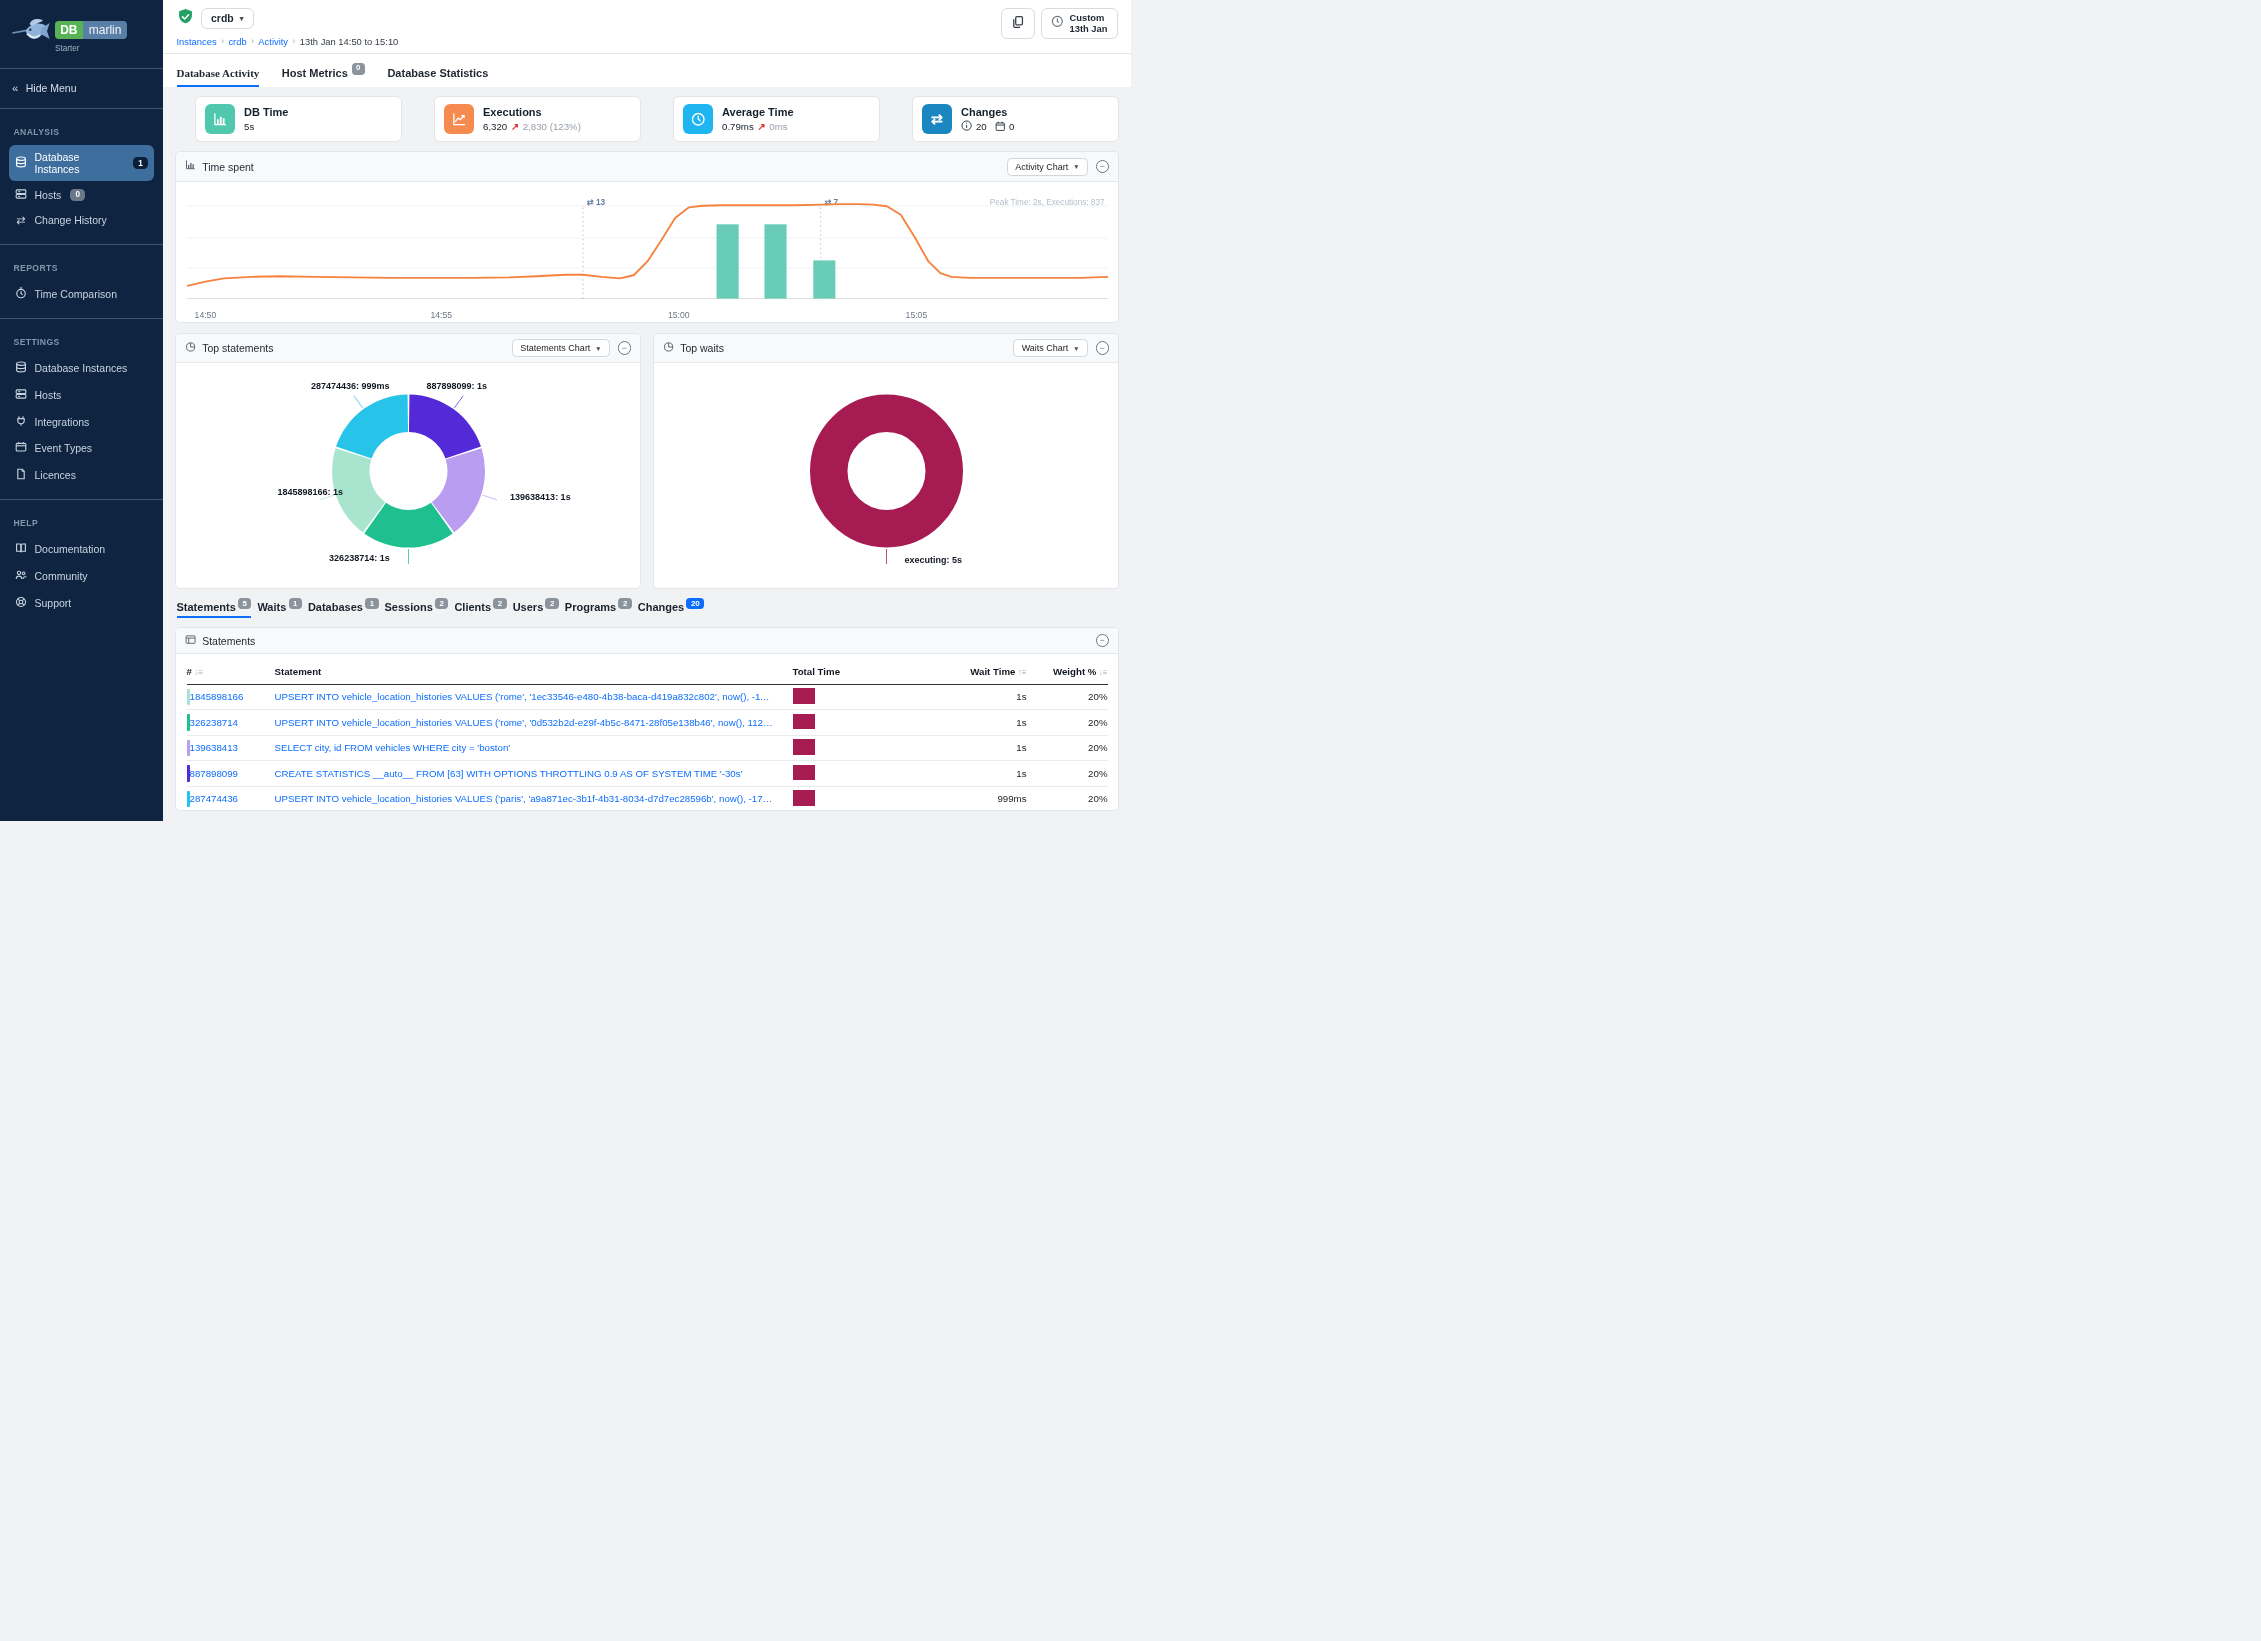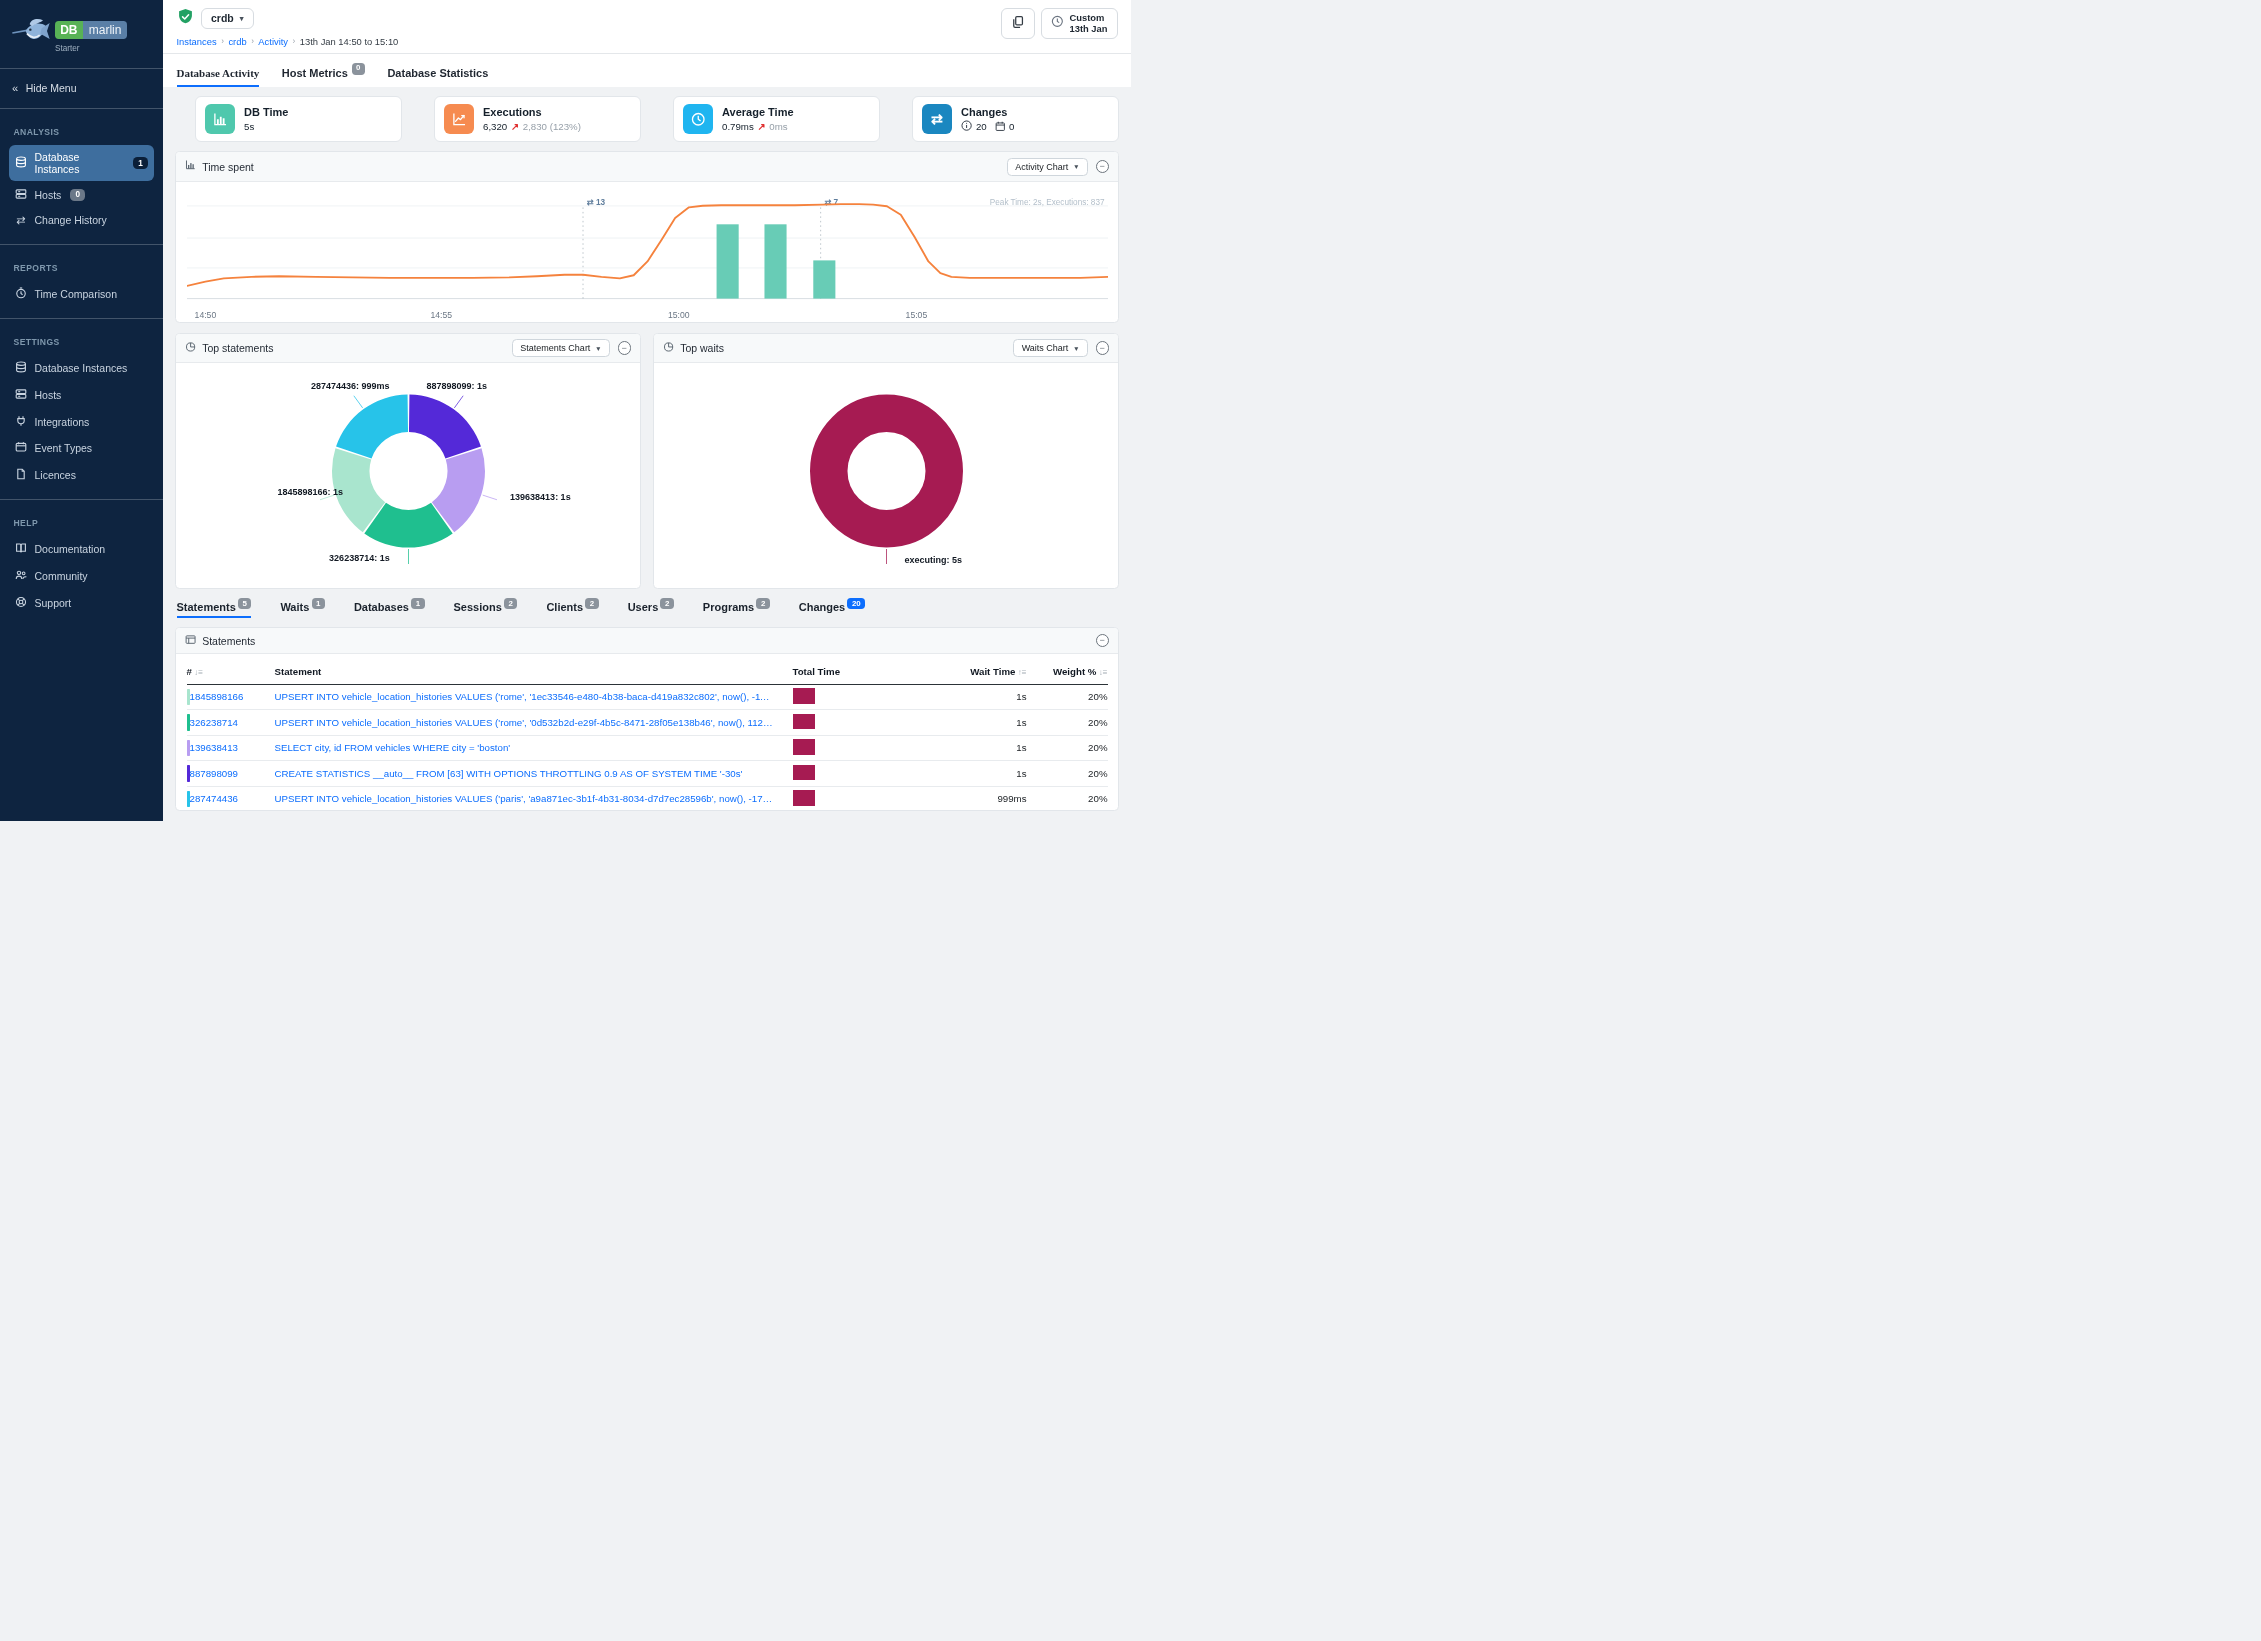--- a/index.html
+++ b/index.html
@@ -68,21 +68,21 @@
   .chart-body { position:relative; padding:3px 10.5px 1.5px 10.5px; }
   .peak-note { position:absolute; top:16.5px; right:13.5px; font-size:8.2px; color:#b3bfca; }
 
   .charts-row { display:flex; gap:12px; }
   .charts-row .panel { flex:1; min-width:0; }
   .donut-body { position:relative; height:219px; }
   .donut-svg { display:block; margin:6px auto 0 auto; }
   .donut-label { position:absolute; font-size:9px; font-weight:bold; color:#111822; white-space:nowrap; }
 
   
-  .detail-tabs { display:flex; gap:29px; padding:1.5px 1.5px 0 1.5px; }
+  .detail-tabs { display:flex; gap:6px; padding:1.5px 1.5px 0 1.5px; }
   .detail-tab { font-size:11px; font-weight:bold; color:#1a222c; cursor:pointer; padding-bottom:5.2px; }
   .detail-tab.active { border-bottom:2.2px solid var(--accent,#0d6efd); padding-bottom:3px; }
   .detail-tab .tab-badge { margin-left:2.2px; }
   .tab-badge.blue { background:var(--accent,#0d6efd); }
 
   
   .stmt-body { padding:9px 10.5px 4.5px 10.5px; }
   .table-toolbar { display:flex; justify-content:flex-end; gap:6px; margin-bottom:10.5px; }
   .btn-export { background:var(--export_blue,#0d6efd); color:#fff; border:none; border-radius:3.7px; padding:4.5px 8.2px; font-size:9.4px; font-weight:bold; display:flex; align-items:center; gap:4.5px; cursor:pointer; font-family:inherit; }
   .btn-clear { background:var(--clear_black,#1b1f22); color:#fff; border:none; border-radius:3.7px; padding:4.5px 8.2px; font-size:9.4px; font-weight:bold; display:flex; align-items:center; gap:4.5px; cursor:pointer; font-family:inherit; }

